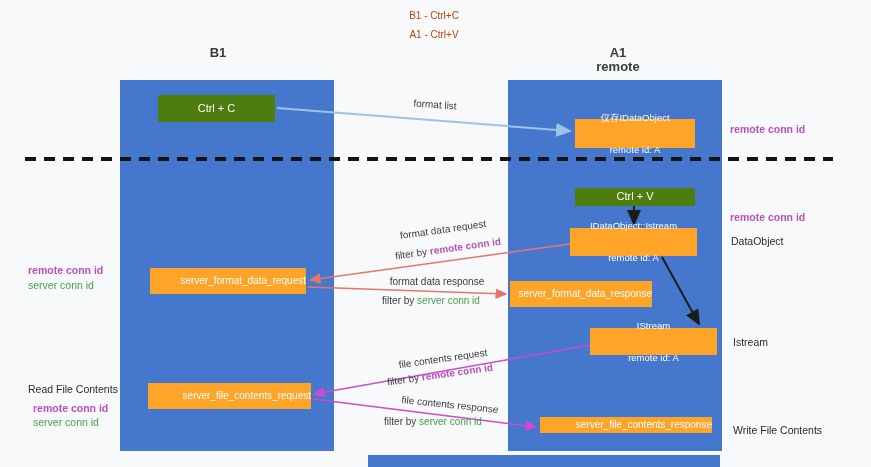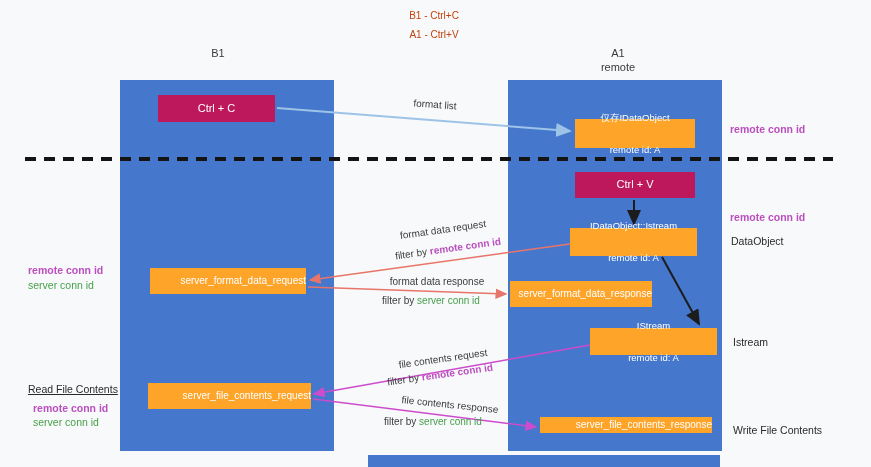--- a/index.html
+++ b/index.html
@@ -1,25 +1,25 @@
 <!DOCTYPE html>
 <html><head>
 <meta charset="utf-8">
 <style>
   html,body { margin:0; padding:0; background:#f8f9fa; font-family:"Liberation Sans", sans-serif; }
   #canvas { position:relative; width:871px; height:467px; background:#f8f9fa; overflow:hidden; }
   .lane { position:absolute; background:#4577cd; }
   .box { position:absolute; display:flex; flex-direction:column; align-items:center; justify-content:center;
          color:#ffffff; text-align:center; line-height:1.25; }
-  .green  { background:#be185d; font-size:11px; }
+  .green  { background:#4d7c0f; font-size:11px; }
   .orange { background:#fda429;gap:20px; }
   .two-line { font-size:9.5px; }
   .one-line { font-size:10px;align-items:flex-end; }
   .title { position:absolute; text-align:center; color:#c2410c; font-size:10px; line-height:19px; }
-  .lane-hdr { position:absolute; text-align:center; color:#3a3a3a; font-size:11px; line-height:14px; }
+  .lane-hdr { position:absolute; text-align:center; color:#3a3a3a; font-size:13px; line-height:14px;font-weight:bold; }
   .t-label { position:absolute; font-size:10px; color:#3c3c3c; white-space:nowrap; text-align:center; }
   .side { position:absolute; font-size:10.5px; color:#2a2a2a; white-space:nowrap; }
   .bold-mag { color:#bb4fc0; font-weight:bold; }
   .bold-grn { color:#46a04a; font-weight:normal; }
   .dashline { position:absolute; height:4px;
               background:repeating-linear-gradient(90deg, #141414 0 11px, transparent 11px 19px); }
   svg.overlay { position:absolute; left:0; top:0; width:871px; height:467px; pointer-events:none; }
 </style>
 </head>
 <body>
@@ -76,21 +76,21 @@
     <div>server_format_data_request</div>
   </div>
   <div class="box orange one-line" style="left:148px; top:383px; width:163px; height:26px;">
     <div>server_file_contents_request</div>
   </div>
 
   <div class="box orange two-line" style="left:575px; top:119px; width:120px; height:29px;">
     <div>仅存IDataObject</div>
     <div>remote id: A</div>
   </div>
-  <div class="box green" style="left:575px; top:172px; width:120px; height:26px;">
+  <div class="box green" style="left:575px; top:188px; width:120px; height:18px;">
     <div>Ctrl + V</div>
   </div>
   <div class="box orange two-line" style="left:570px; top:228px; width:127px; height:28px;">
     <div>IDataObject::Istream</div>
     <div>remote id: A</div>
   </div>
   <div class="box orange one-line" style="left:510px; top:281px; width:142px; height:26px;">
     <div>server_format_data_response</div>
   </div>
   <div class="box orange two-line" style="left:590px; top:328px; width:127px; height:27px;">
@@ -102,21 +102,21 @@
   </div>
 
   <div class="side bold-mag" style="left:730px; top:123px;">remote conn id</div>
   <div class="side bold-mag" style="left:730px; top:211px;">remote conn id</div>
   <div class="side" style="left:731px; top:235px;">DataObject</div>
   <div class="side" style="left:733px; top:336px;">Istream</div>
   <div class="side" style="left:733px; top:424px;">Write File Contents</div>
 
   <div class="side bold-mag" style="left:28px; top:264px;">remote conn id</div>
   <div class="side bold-grn" style="left:28px; top:279px;">server conn id</div>
-  <div class="side" style="left:28px; top:383px;text-decoration:underline;">Read File Contents</div>
+  <div class="side" style="left:28px; top:383px;">Read File Contents</div>
   <div class="side bold-mag" style="left:33px; top:402px;">remote conn id</div>
   <div class="side bold-grn" style="left:33px; top:416px;">server conn id</div>
 
   <div class="t-label" style="left:385px; top:99px; width:100px; transform:rotate(4deg);">format list</div>
 
   <div class="t-label" style="left:383px; top:224px; width:120px; transform:rotate(-8deg);">format data request</div>
   <div class="t-label" style="left:378px; top:243px; width:140px; transform:rotate(-8deg);">
     <span>filter by </span><span class="bold-mag">remote conn id</span>
   </div>
 

